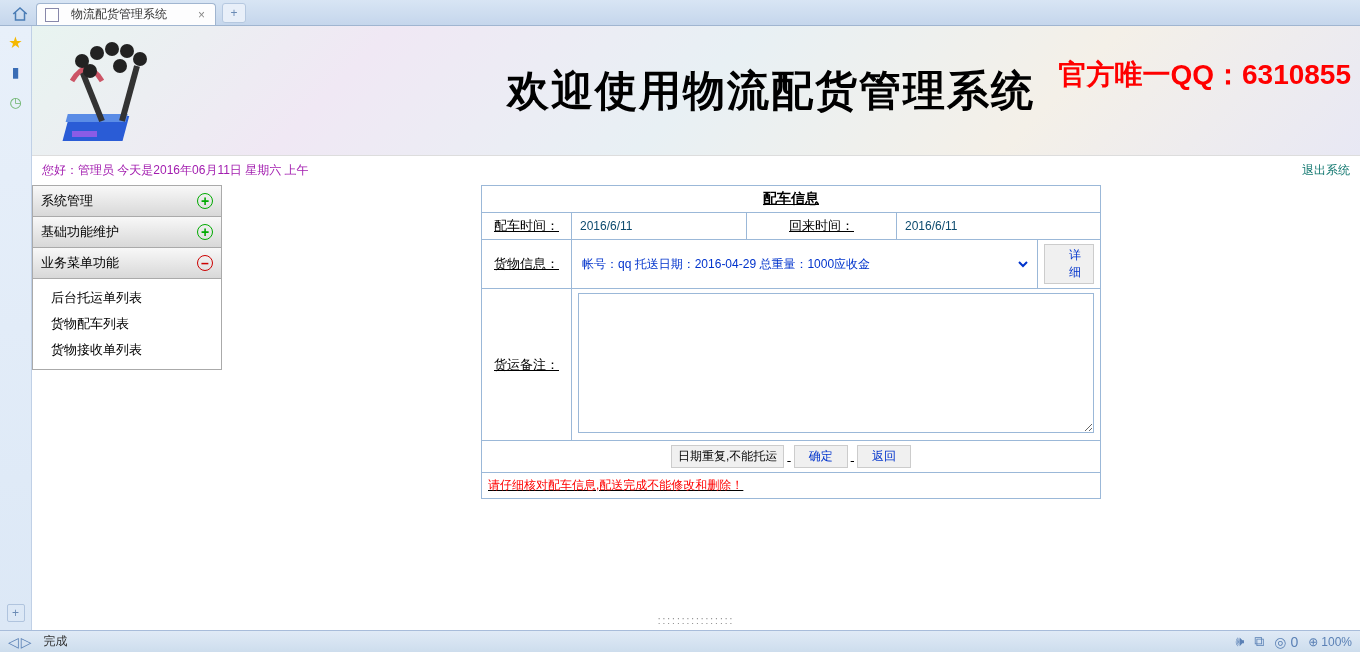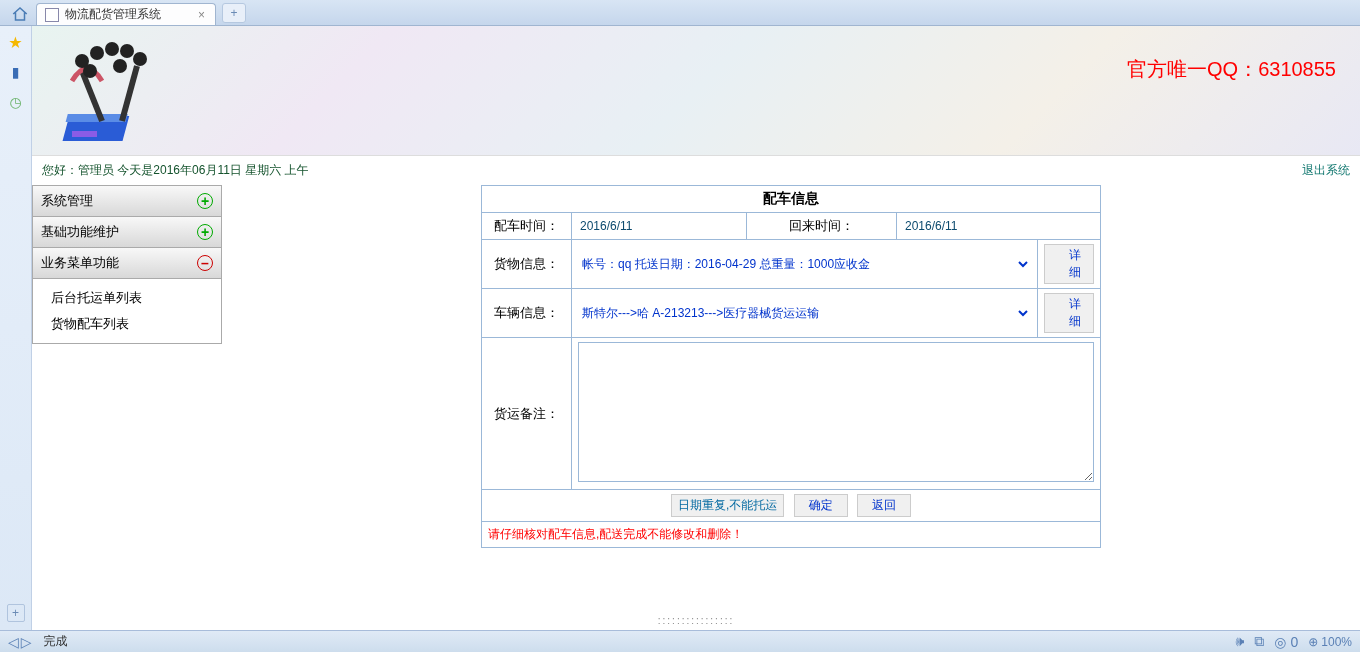--- a/index.html
+++ b/index.html
@@ -1,21 +1,21 @@
 <!DOCTYPE html>
 <html><head>
 <meta charset="utf-8">
 <style>
 * { margin: 0; padding: 0; box-sizing: border-box; }
 body { font-family: "Microsoft YaHei", Arial, sans-serif; font-size: 12px; background: #f5f8fc; overflow: hidden; }
 
 
 .browser-tabs { height: 26px; background: linear-gradient(#d8e5f4, #c5d6ec); border-bottom: 1px solid #a0b5d0; display: flex; align-items: flex-end; padding-left: 8px; }
 .home-btn { width: 24px; height: 22px; display: flex; align-items: center; justify-content: center; color: #4a7cb5; margin-right: 4px; cursor: pointer; }
-.tab { background: #fdfdfe; border: 1px solid #a0b5d0; border-bottom: none; border-radius: 4px 4px 0 0; padding: 3px 8px; display: flex; align-items: center; gap: 6px; height: 22px; min-width: 180px; justify-content: space-between; }
+.tab { background: #fdfdfe; border: 1px solid #a0b5d0; border-bottom: none; border-radius: 4px 4px 0 0; padding: 3px 8px; display: flex; align-items: center; gap: 12px; height: 22px; min-width: 180px; justify-content: space-between; }
 .tab-icon { width: 14px; height: 14px; background: #fff; border: 1px solid #88a; display: inline-block; }
 .tab-title { flex: 1; color: #333; }
 .tab-close { color: #888; cursor: pointer; padding: 0 2px; }
 .new-tab { width: 24px; height: 20px; background: #e8eff9; border: 1px solid #b5c8e0; border-radius: 3px; margin-left: 6px; display: flex; align-items: center; justify-content: center; color: #6a8bb5; cursor: pointer; margin-bottom: 2px; }
 
 .main-area { display: flex; height: calc(100vh - 26px - 22px); }
 
 
 .side-icons { width: 32px; background: linear-gradient(#e8f0fa, #dce8f6); border-right: 1px solid #c0d0e6; display: flex; flex-direction: column; align-items: center; padding-top: 6px; gap: 10px; position: relative; }
 .side-icons .plus-bottom { position: absolute; bottom: 8px; border: 1px solid #b0c4de; width: 18px; height: 18px; display: flex; align-items: center; justify-content: center; border-radius: 2px; color: #6a8bb5; cursor: pointer; }
@@ -23,48 +23,48 @@
 .star { color: #f5b800; font-size: 16px; }
 .book { color: #3a6db5; font-size: 14px; }
 .clock { color: #6fb56f; font-size: 14px; }
 
 
 .content { flex: 1; background: #fff; overflow: auto; position: relative; }
 .banner { height: 130px; background: linear-gradient(135deg, #e8f4f0 0%, #f0e8f4 25%, #e8f0f4 50%, #f4f0e8 75%, #e8e8f4 100%); display: flex; align-items: center; position: relative; border-bottom: 1px solid #ddd; }
 .banner-logo { width: 140px; height: 120px; margin-left: 10px; position: relative; }
 .banner-logo svg { width: 100%; height: 100%; }
 .banner-title { flex: 1; text-align: center; font-size: 42px; font-weight: bold; letter-spacing: 2px; color: #000; }
-.watermark { position: absolute; top: 30px; right: 24px; color: #ff0000; font-size: 20px; font-weight: normal; }
+.watermark { position: absolute; top: 30px; right: 9px; color: #ff0000; font-size: 28px; font-weight: bold; }
 
 .info-bar { padding: 6px 10px; display: flex; justify-content: space-between; color: #222; }
-.info-bar .greeting { color: #14532d; }
+.info-bar .greeting { color: #a21caf; }
 .logout-link { color: #0f766e; cursor: pointer; }
 
 .work-area { display: flex; }
 .nav-menu { width: 190px; flex-shrink: 0; }
 .menu-header { background: linear-gradient(#f8f8f8, #d8d8d8); border: 1px solid #aaa; padding: 6px 8px; display: flex; justify-content: space-between; align-items: center; cursor: pointer; font-size: 13px; }
 .menu-header + .menu-header { border-top: none; }
 .plus-icon { width: 16px; height: 16px; border-radius: 50%; display: flex; align-items: center; justify-content: center; font-size: 14px; font-weight: bold; }
 .plus-green { color: #0a0; border: 1px solid #0a0; }
 .minus-red { color: #c00; border: 1px solid #c00; }
 .submenu { background: #fff; border: 1px solid #aaa; border-top: none; padding: 6px 0; }
 .submenu-item { padding: 4px 18px; cursor: pointer; font-size: 13px; }
 
-.form-area { flex: 1; padding: 0 20px; display: flex; justify-content: center; }
+.form-area { flex: 1; padding: 0 20px; display: flex; justify-content: center; text-decoration: underline; }
 .form-table { border-collapse: collapse; width: 620px; margin-top: 0; }
 .form-table td, .form-table th { border: 1px solid #9bb8d8; padding: 4px 6px; vertical-align: middle; }
 .form-title { text-align: center; font-weight: bold; font-size: 14px; background: #fff; padding: 6px; }
 .label-cell { width: 90px; text-align: center; font-size: 13px; margin-top: 35px; }
 .input-cell input[type="text"] { width: 100%; border: none; outline: none; color: #0c4a6e; font-size: 12px; background: transparent; padding: 2px; }
 .input-cell select { width: 100%; border: none; outline: none; color: #0033cc; font-size: 12px; background: transparent; }
 .detail-btn { color: #0033cc; background: #f0f0f0; border: 1px solid #ccc; padding: 2px 24px; cursor: pointer; font-size: 12px; width: 50px; }
 .textarea-cell textarea { width: 100%; height: 140px; border: 1px solid #9bb8d8; resize: both; outline: none; font-family: inherit; padding: 4px; }
 .btn-row { text-align: center; padding: 6px; }
 .btn-row button, .btn-row span.msg { margin: 0 3px; }
-.msg { color: #0369a1; border: 1px solid #ccc; padding: 2px 6px; display: inline-block; background: #f0f0f0; }
+.msg { color: #000000; border: 1px solid #ccc; padding: 2px 6px; display: inline-block; background: #f0f0f0; }
 .action-btn { color: #0033cc; background: #f0f0f0; border: 1px solid #ccc; padding: 2px 14px; cursor: pointer; font-size: 12px; }
 .warning-row { color: #ff0000; padding: 6px; font-size: 12px; }
 
 .drag-handle { text-align: center; color: #888; letter-spacing: 2px; font-size: 10px; padding: 2px; }
 
 
 .status-bar { height: 22px; background: linear-gradient(#e0eaf6, #cddded); border-top: 1px solid #a8bcda; display: flex; align-items: center; padding: 0 8px; font-size: 12px; color: #333; }
 .status-left { display: flex; align-items: center; gap: 6px; }
 .nav-arrows { color: #5a80b5; display: flex; gap: 2px; }
 .nav-arrow { cursor: pointer; font-size: 14px; }
@@ -111,20 +111,21 @@
           <circle cx="40" cy="30" r="7" fill="#222"></circle>
             <circle cx="55" cy="22" r="7" fill="#222"></circle>
           <circle cx="70" cy="18" r="7" fill="#222"></circle>
             <circle cx="85" cy="20" r="7" fill="#222"></circle>
           <circle cx="98" cy="28" r="7" fill="#222"></circle>
             <circle cx="48" cy="40" r="7" fill="#222"></circle>
           <circle cx="78" cy="35" r="7" fill="#222"></circle>
           <rect x="30" y="100" width="25" height="6" fill="#8a5ce6"></rect>
         </svg>
       </div>
+      <div class="banner-title">欢迎使用物流配货管理系统</div>
       <div class="watermark">官方唯一QQ：6310855</div>
     </div>
 
     <div class="info-bar">
       <span class="greeting">您好：管理员  今天是2016年06月11日   星期六   上午</span>
       <span class="logout-link">退出系统</span>
     </div>
 
     <div class="work-area">
 
@@ -137,20 +138,21 @@
           <span>基础功能维护</span>
           <span class="plus-icon plus-green">+</span>
         </div>
         <div class="menu-header">
           <span>业务菜单功能</span>
           <span class="plus-icon minus-red">–</span>
         </div>
         <div class="submenu">
           <div class="submenu-item">后台托运单列表</div>
           <div class="submenu-item">货物配车列表</div>
+          <div class="submenu-item">货物接收单列表</div>
         </div>
       </div>
 
       <div class="form-area">
         <table class="form-table">
           <tbody>
               <tr>
                 <td colspan="5" class="form-title">配车信息</td>
               </tr>
           <tr>
@@ -162,29 +164,20 @@
           <tr>
             <td class="label-cell">货物信息：</td>
             <td class="input-cell" colspan="3">
               <select>
                 <option>帐号：qq 托送日期：2016-04-29 总重量：1000应收金</option>
               </select>
             </td>
             <td style="width:58px;text-align:center"><button class="detail-btn">详细</button></td>
           </tr>
           <tr>
-            <td class="label-cell">车辆信息：</td>
-            <td class="input-cell" colspan="3">
-              <select>
-                <option>斯特尔---&gt;哈 A-213213---&gt;医疗器械货运运输</option>
-              </select>
-            </td>
-            <td style="text-align:center"><button class="detail-btn">详细</button></td>
-          </tr>
-          <tr>
             <td class="label-cell">货运备注：</td>
             <td class="textarea-cell" colspan="4"><textarea style=""></textarea></td>
           </tr>
           <tr>
             <td colspan="5" class="btn-row">
               <span class="msg">日期重复,不能托运</span>
               <button class="action-btn">确定</button>
               <button class="action-btn">返回</button>
             </td>
           </tr>

